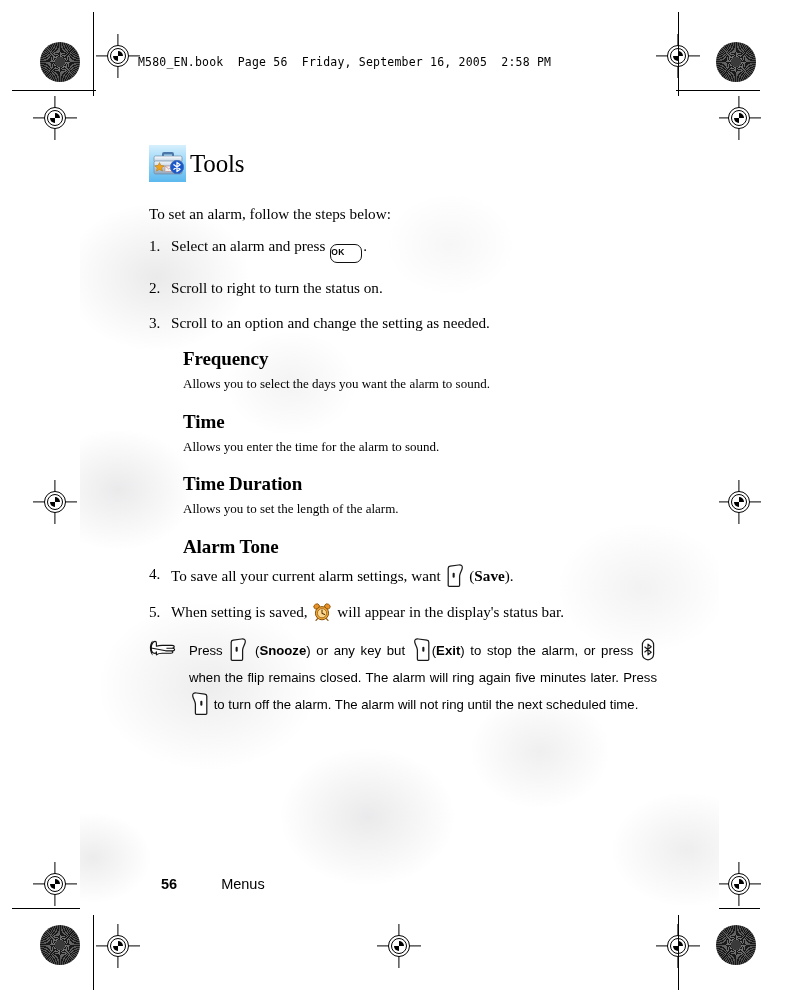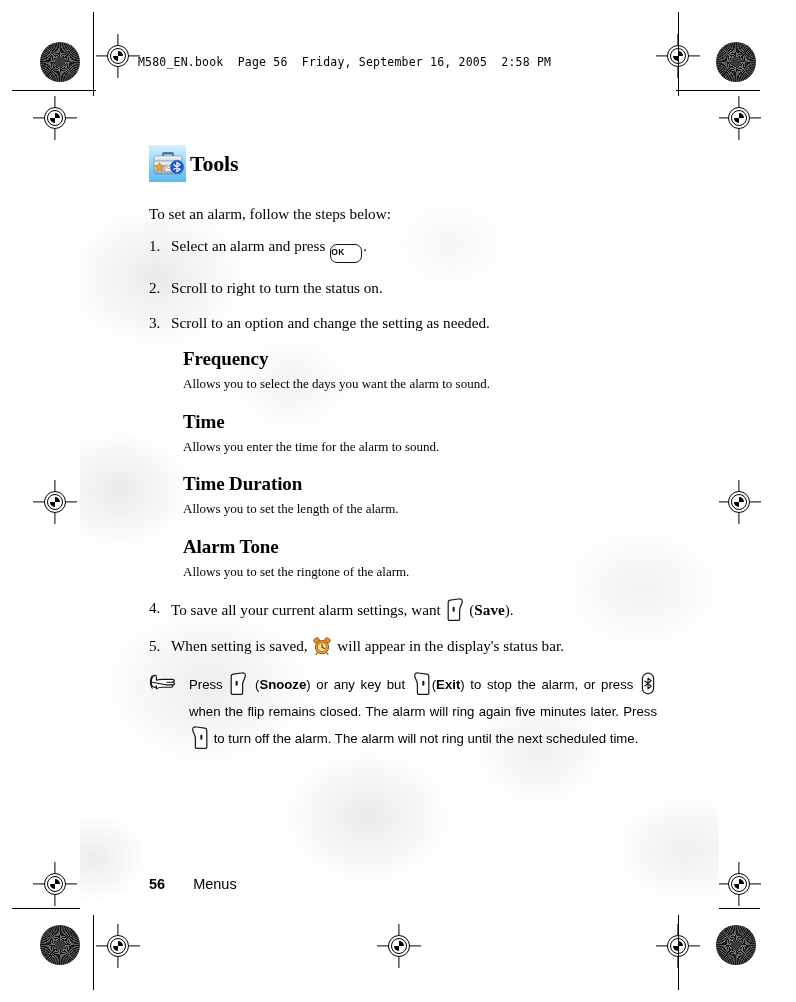--- a/index.html
+++ b/index.html
@@ -115,22 +115,22 @@
   }
   .tools-icon {
     width: 37px; height: 37px;
     flex: 0 0 auto;
     position: relative;
     background: linear-gradient(180deg, #bfe6fb 0%, #8fd2f6 45%, #63bdef 100%);
     border-radius: 1px;
   }
 
   .chapter-name {
-    font-size: 22px;
-    font-weight: bold;
+    font-size: 25px;
+    font-weight: normal;
     letter-spacing: -0.2px;
     line-height: 1;
   }
 
   
   h2.section {
     font-size: 17px;
     font-weight: bold;
     margin: 0 0 9px 0;
     letter-spacing: -0.1px;
@@ -227,26 +227,26 @@
     font-size: 13.2px;
     line-height: 2.05;
     text-align: justify;
     text-justify: inter-word;
   }
   .note b { font-weight: bold; }
 
   
   .footer {
     position: absolute;
-    left: 69px; bottom: 23px;
+    left: 81px; bottom: 23px;
     font-family: "Liberation Sans", "DejaVu Sans", sans-serif;
     font-size: 14.5px;
     display: flex;
     align-items: baseline;
-    gap: 28px;
+    gap: 44px;
   }
   .footer .pg { font-weight: bold; }
   .footer .lbl { font-weight: normal; text-align: right; }
 </style>
 </head>
 <body>
 
 <div class="marks">
 
   <div class="rosette" style="left:40px; top:42px;"></div>
@@ -412,21 +412,20 @@
     <div class="sub-block">
       <h3 class="sub">Time</h3>
       <p class="sub-desc">Allows you enter the time for the alarm to sound.</p>
     </div>
     <div class="sub-block">
       <h3 class="sub">Time Duration</h3>
       <p class="sub-desc">Allows you to set the length of the alarm.</p>
     </div>
     <div class="sub-block">
       <h3 class="sub">Alarm Tone</h3>
-      <p class="sub-desc">Allows you to set the ringtone of the alarm.</p>
     </div>
 
     <ol class="steps" style="margin-top:6px;">
       <li class="step">
         <span class="num">4.</span>
         <span>To save all your current alarm settings, want</span>
         <span class="key-soft">
           <svg viewBox="0 0 17 23" xmlns="http://www.w3.org/2000/svg">
             <path d="M1.2 4.2 C1.2 3 2 2.4 3.2 2.2 L11.5 1 C14.5 0.6 15.8 2 15.2 4.4 C14.4 7.6 12.6 9.4 12.6 12 V21.3 C12.6 22 12.2 22.3 11.6 22.3 H2.2 C1.6 22.3 1.2 22 1.2 21.3 Z" fill="#ffffff" stroke="#1a1a1a" stroke-width="1.25" stroke-linejoin="round"></path>
             <rect x="5.6" y="8.8" width="2.1" height="5" rx="1" fill="#1a1a1a"></rect>

